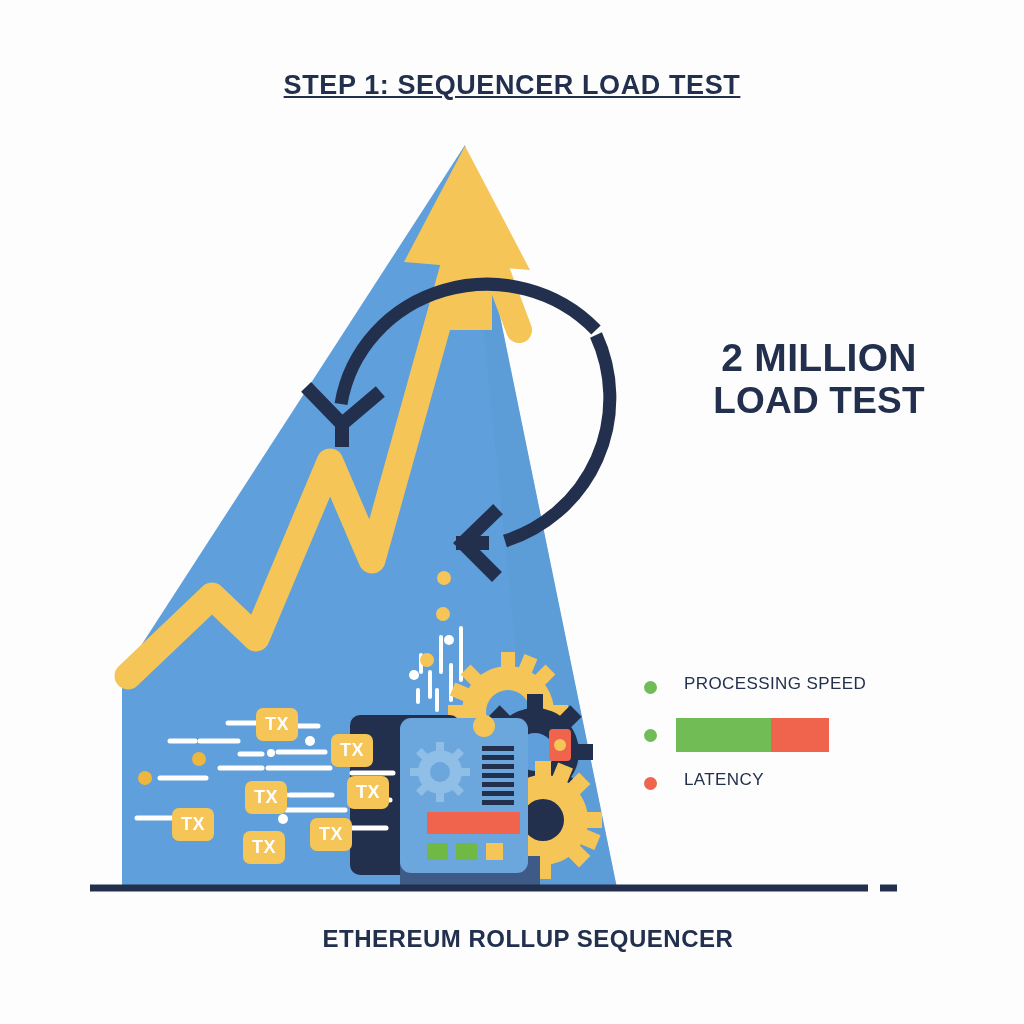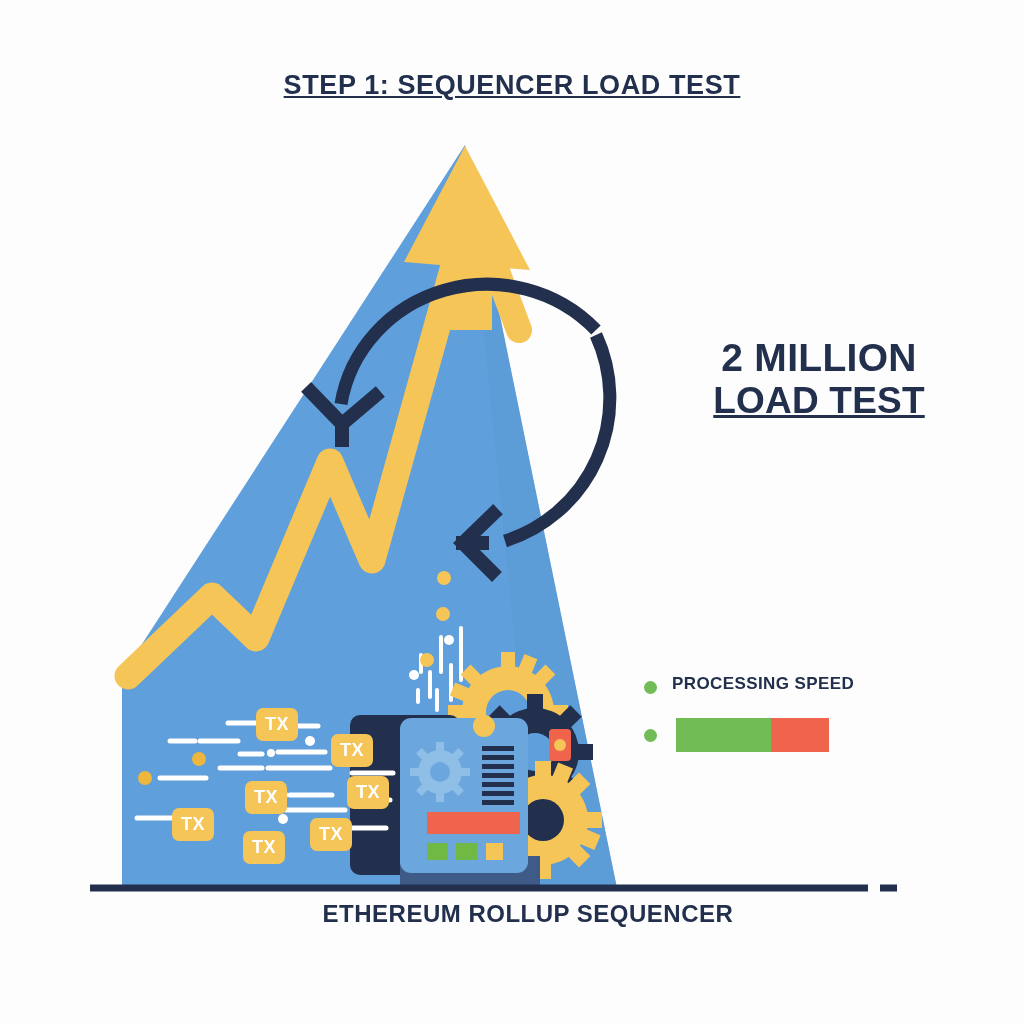--- a/index.html
+++ b/index.html
@@ -30,43 +30,43 @@
     left:640px; top:336px;
     width:310px;
     text-align:center;
     color:#22304E;
     font-weight:bold;
     line-height:1.13;
     margin-left:24px;
   }
   .stat-line-1{font-size:39px;letter-spacing:0.3px;}
   .stat-line-2{font-size:37px;letter-spacing:0.2px;}
-  .stat-line-3{font-size:37px;letter-spacing:0.2px;text-decoration:underline;}
+  .stat-line-3{font-size:37px;letter-spacing:0.2px;}
 
   .caption{
     position:absolute;
-    left:0; right:0; top:900px;
+    left:0; right:0; top:925px;
     text-align:center;
     font-size:24px;
     font-weight:bold;
     letter-spacing:0.5px;
     color:#22304E;
     margin-left:32px;
   }
 
   
   .legend{position:absolute;left:636px;top:672px;width:330px;}
   .legend-row{position:relative;height:48px;}
   .legend-dot{
     position:absolute;left:8px;top:9px;
     width:13px;height:13px;border-radius:50%;
   }
   .legend-label{
-    position:absolute;left:36px;top:2px;
-    font-size:17px;font-weight:bold;letter-spacing:0.4px;
+    position:absolute;left:48px;top:2px;
+    font-size:17px;font-weight:normal;letter-spacing:0.4px;
     color:#22304E;white-space:nowrap;
   }
   .legend-bar{
     position:absolute;left:40px;top:-2px;
     width:153px;height:34px;
     display:flex;overflow:hidden;
   }
   .legend-bar .seg{height:100%;}
 
   
@@ -295,17 +295,21 @@
       <span class="legend-dot" style="background:#72BC55;"></span>
       <span class="legend-label">PROCESSING SPEED</span>
     </div>
     <div class="legend-row">
       <span class="legend-dot" style="background:#72BC55;"></span>
       <span class="legend-bar">
         <span class="seg" id="bar-fill" style="width: 62%; background: rgb(114, 188, 85);"></span>
         <span class="seg" id="bar-rest" style="width: 38%; background: rgb(240, 99, 76);"></span>
       </span>
     </div>
+    <div class="legend-row">
+      <span class="legend-dot" style="background:#F0634C;"></span>
+      <span class="legend-label">LATENCY</span>
+    </div>
   </div>
 
   <div class="caption">ETHEREUM ROLLUP SEQUENCER</div>
 
 </div>
 
 </body></html>

